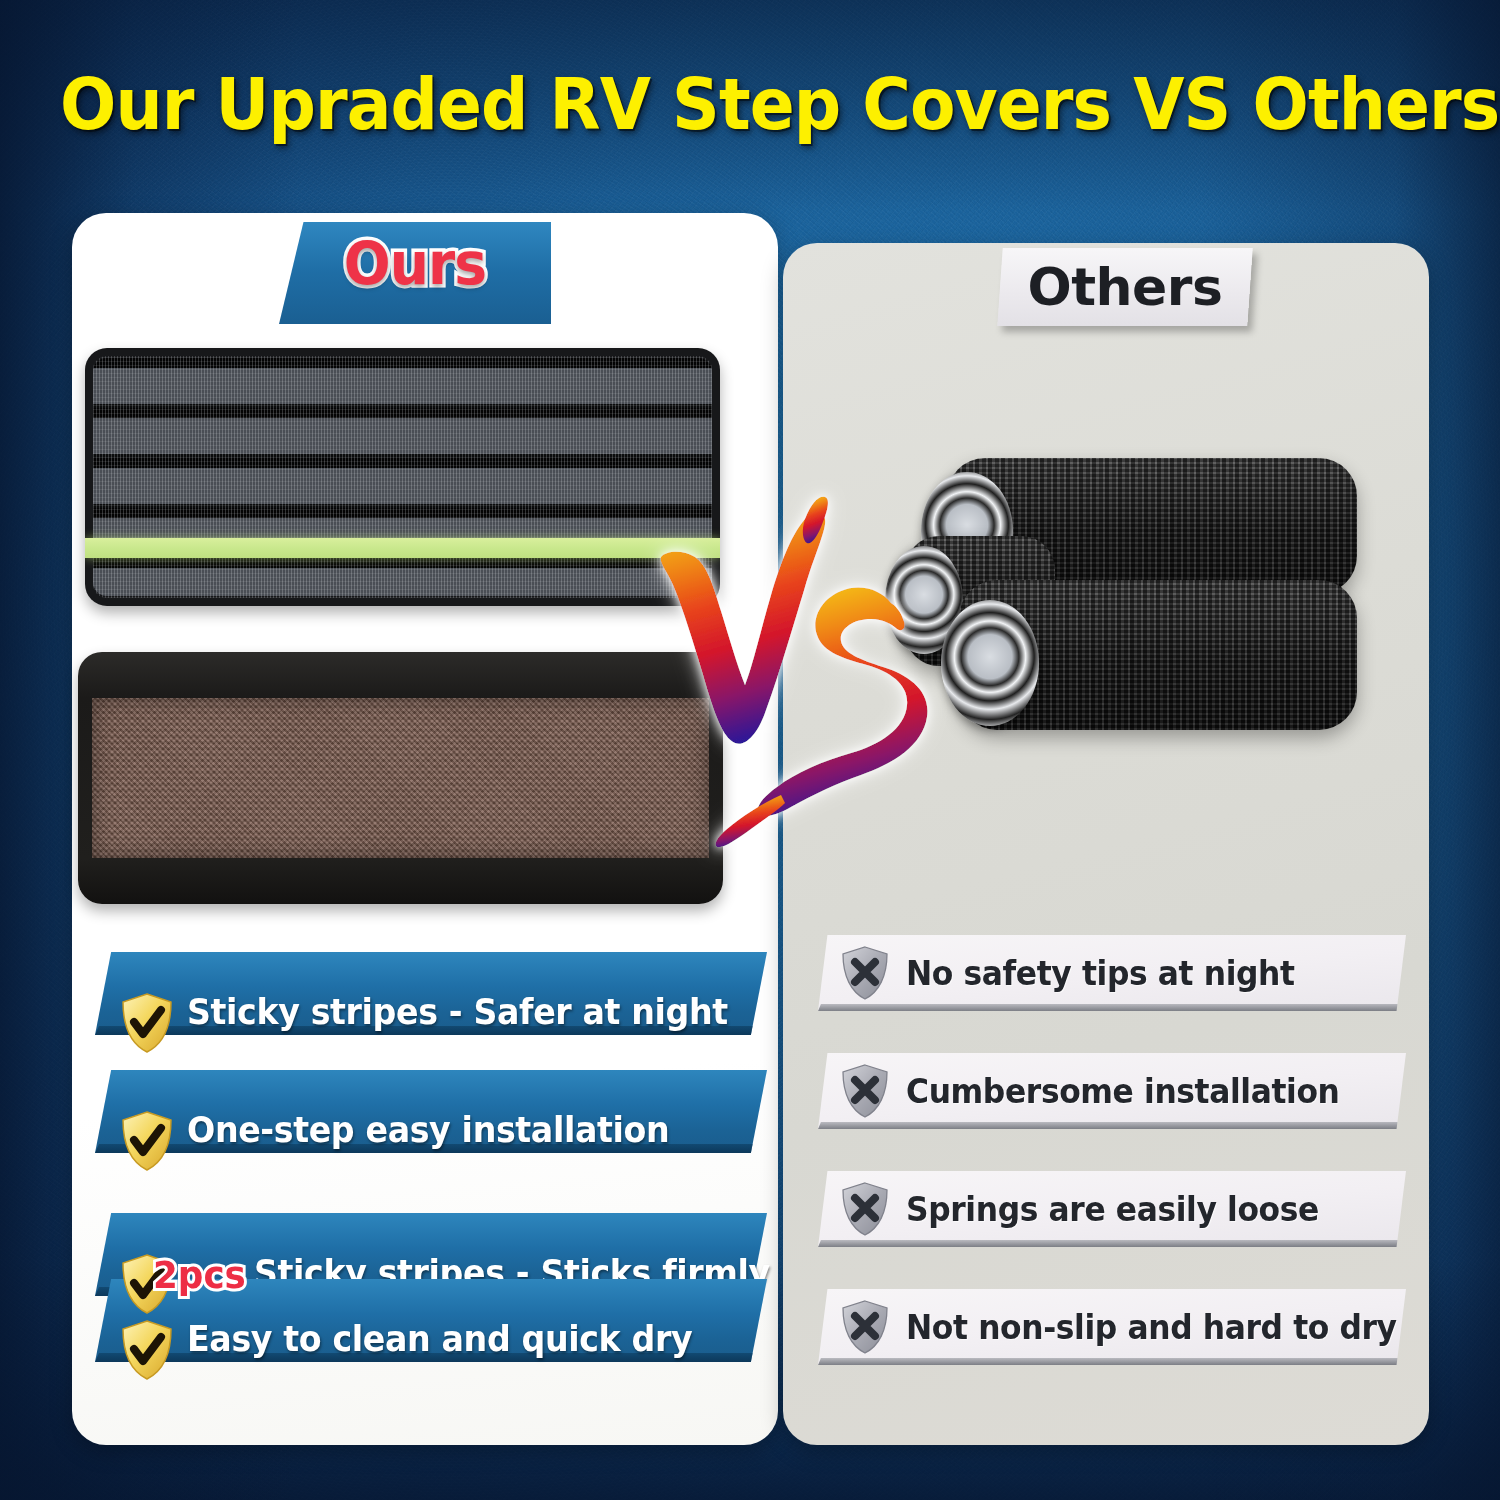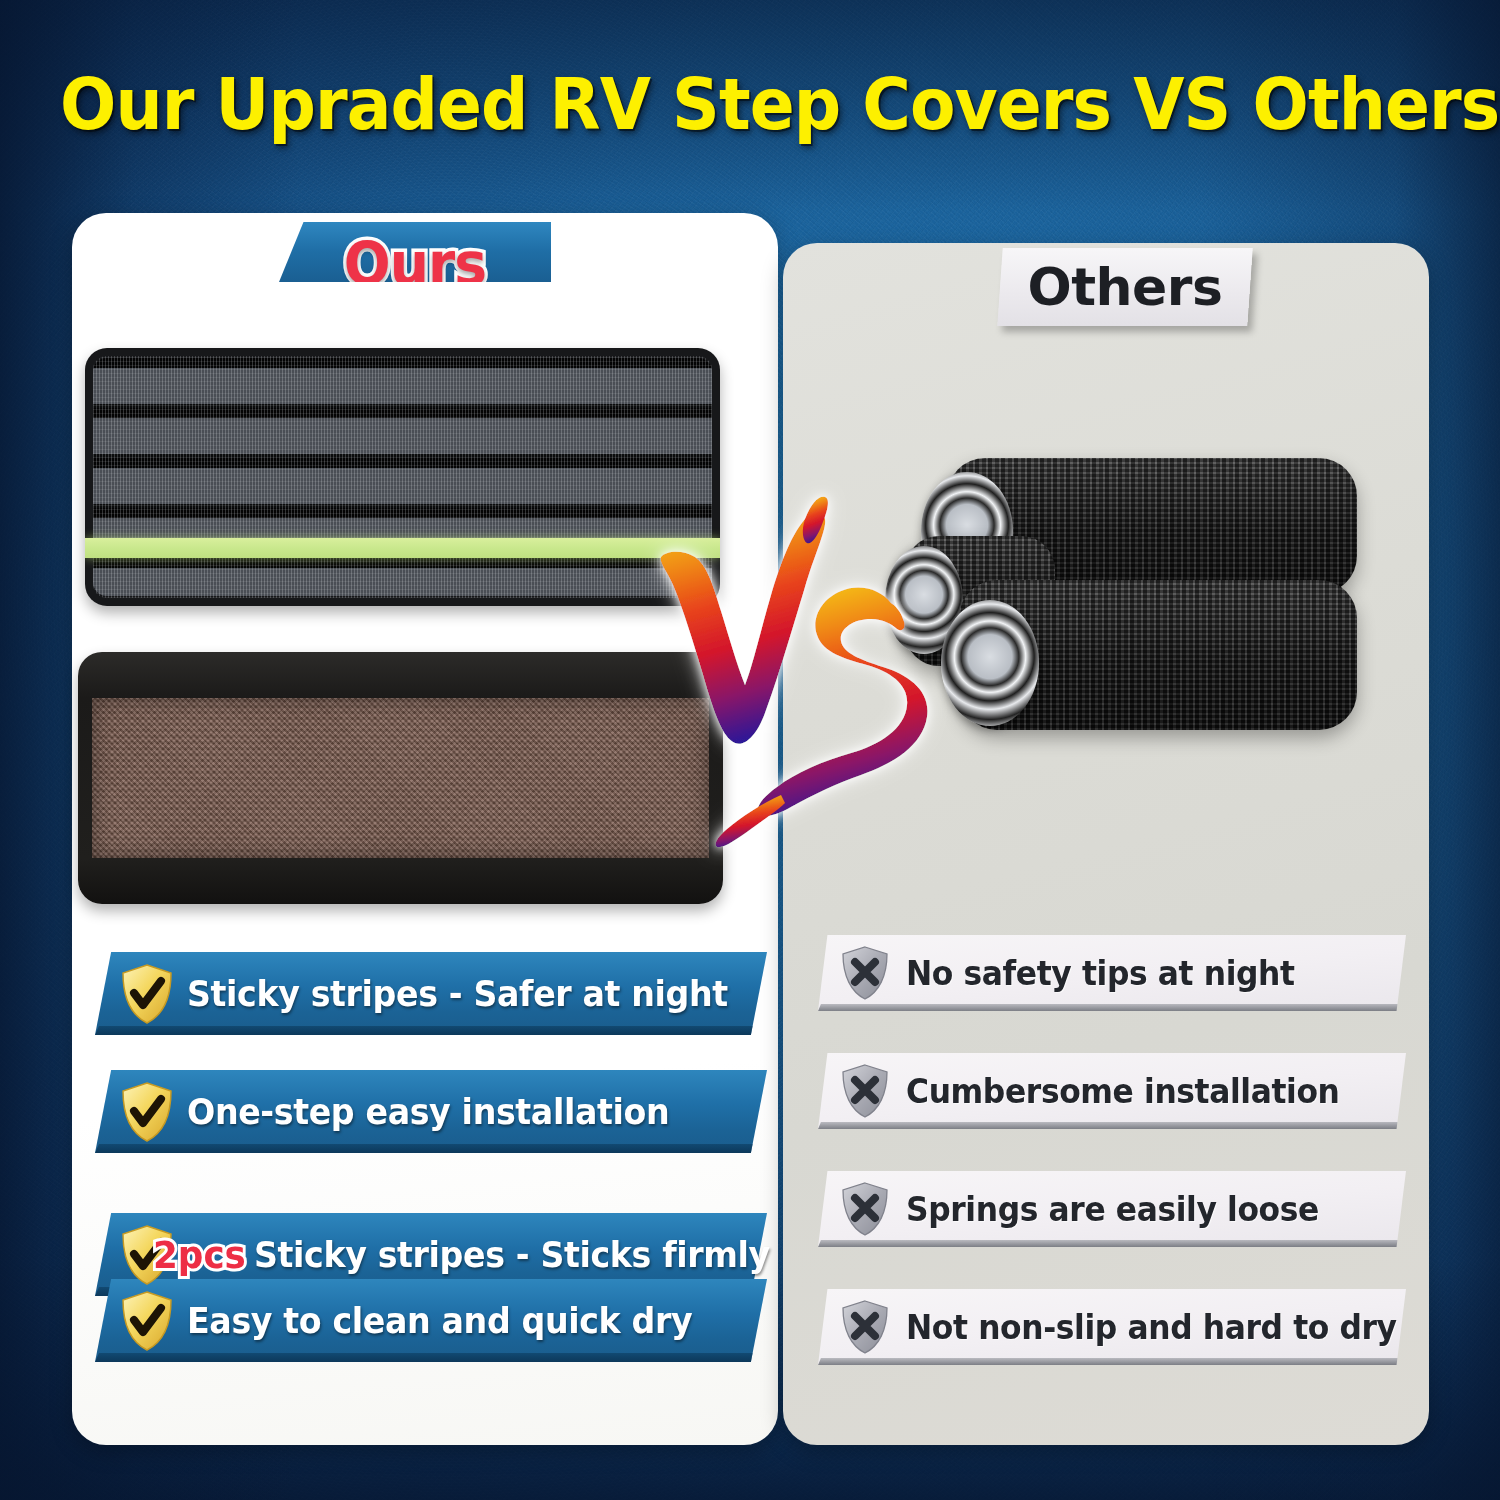--- a/index.html
+++ b/index.html
@@ -54,21 +54,21 @@
   }
   #panel-others {
     position:absolute; left:783px; top:243px; width:646px; height:1202px;
     background:linear-gradient(165deg,#e2e2dd 0%,#dcdcd6 35%,#d8d8d2 65%,#dddbd5 100%);
     border-radius:34px;
     box-shadow:0 6px 22px rgba(0,0,0,.28);
   }
 
   
   #tab-ours {
-    position:absolute; left:279px; top:222px; width:272px; height:60px;
+    position:absolute; left:279px; top:222px; width:272px; height:102px;
     background:linear-gradient(180deg,#2f87c0 0%,#1f6ea6 48%,#1a5f92 100%);
     clip-path:polygon(9% 0%, 100% 0%, 100% 100%, 0% 100%);
     box-shadow:0 5px 9px rgba(0,0,0,.30);
   }
   #tab-ours-label {
     position:absolute; left:0; top:0; width:272px; height:84px;
     display:flex; align-items:center; justify-content:center;
     font-family:"DejaVu Sans", sans-serif;
     font-size:58px; font-weight:bold; letter-spacing:-1px;
     color:#ee3348;
@@ -182,22 +182,23 @@
     background:linear-gradient(180deg,#2e86bd 0%,#1f6fa7 42%,#1b6396 72%,#1a5c8c 100%);
     clip-path:polygon(2.4% 0%, 100% 0%, 97.6% 100%, 0% 100%);
     box-shadow:0 4px 7px rgba(0,0,0,.26);
   }
   .ours-shape::after {
     content:""; position:absolute; left:0; right:0; bottom:0; height:9px;
     background:linear-gradient(180deg,rgba(10,56,90,.55),rgba(10,50,82,.85));
     clip-path:polygon(0.6% 0%, 100% 0%, 98% 100%, 0% 100%);
   }
   .ours-row {
-    position:absolute; inset:0; display:flex; align-items:center;
+    position:absolute; inset:0; display:flex; 
     padding-left:24px;
+    margin-top:40px;
   }
   .shield-ok { width:56px; height:62px; flex:0 0 56px; position:relative; z-index:2; }
   .ours-text {
     margin-left:12px;
     font-family:"DejaVu Sans", sans-serif;
     font-size:35px; font-weight:bold; color:#ffffff;
     letter-spacing:-.4px; transform:scaleX(.95); transform-origin:left center;
     white-space:nowrap;
     text-shadow:1px 2px 3px rgba(0,0,0,.45);
   }

